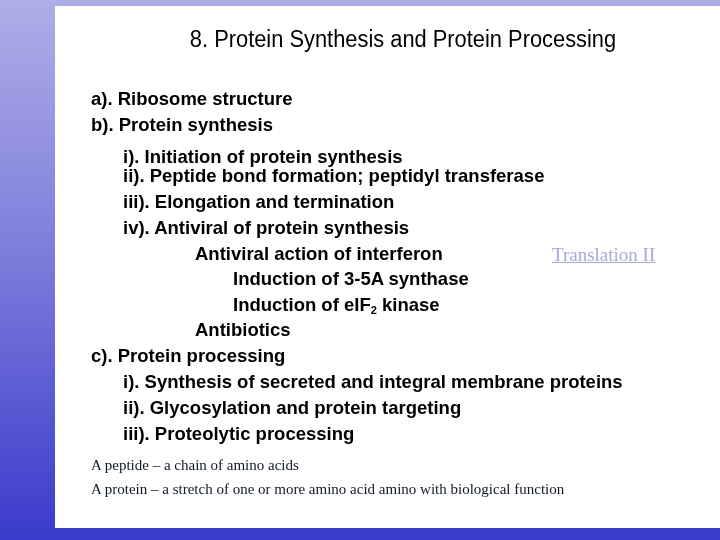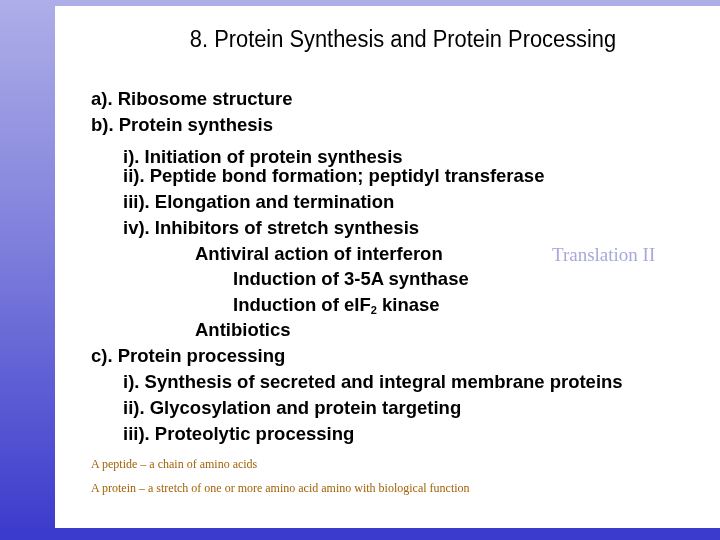--- a/index.html
+++ b/index.html
@@ -23,40 +23,40 @@
   }
   .line { position: absolute; white-space: nowrap; }
   .l0 { left: 36px; }
   .l1 { left: 68px; }
   .l2 { left: 140px; }
   .l3 { left: 178px; }
   .line sub { font-size: 11px; vertical-align: -3px; }
   .link {
     position: absolute; left: 497px; top: 238px; white-space: nowrap;
     font-family: "Liberation Serif", serif; font-size: 19px; color: #a8a8dc;
-    cursor: pointer;
+    text-decoration: underline; cursor: pointer;
   }
   .note {
     position: absolute; left: 36px; white-space: nowrap;
-    font-family: "Liberation Serif", serif; font-size: 12px; color: #a16207;
+    font-family: "Liberation Serif", serif; font-size: 15px; color: #0f172a;
   }
 </style>
 </head>
 <body>
 
 <div class="panel">
   <div class="title">8. Protein Synthesis and Protein Processing</div>
 
   <div class="outline">
     <div class="line l0" style="top:82px">a). Ribosome structure</div>
     <div class="line l0" style="top:108px">b). Protein synthesis</div>
     <div class="line l1" style="top:140px">i). Initiation of protein synthesis</div>
     <div class="line l1" style="top:159px">ii). Peptide bond formation; peptidyl transferase</div>
     <div class="line l1" style="top:185px">iii). Elongation and termination</div>
-    <div class="line l1" style="top:211px">iv). Inhibitors of stretch synthesis</div>
+    <div class="line l1" style="top:211px">iv). Antiviral of protein synthesis</div>
     <div class="line l2" style="top:237px">Antiviral action of interferon</div>
     <div class="line l3" style="top:262px">Induction of 3-5A synthase</div>
     <div class="line l3" style="top:288px"><span>Induction of eIF</span><sub>2</sub><span> kinase</span></div>
     <div class="line l2" style="top:313px">Antibiotics</div>
     <div class="line l0" style="top:339px">c). Protein processing</div>
     <div class="line l1" style="top:365px">i). Synthesis of secreted and integral membrane proteins</div>
     <div class="line l1" style="top:391px">ii). Glycosylation and protein targeting</div>
     <div class="line l1" style="top:417px">iii). Proteolytic processing</div>
   </div>
 

